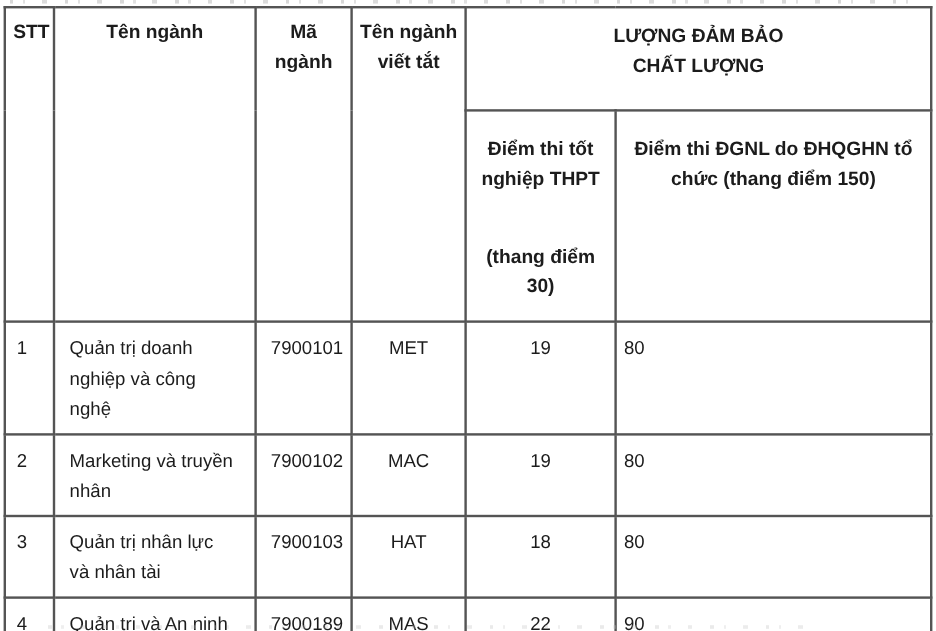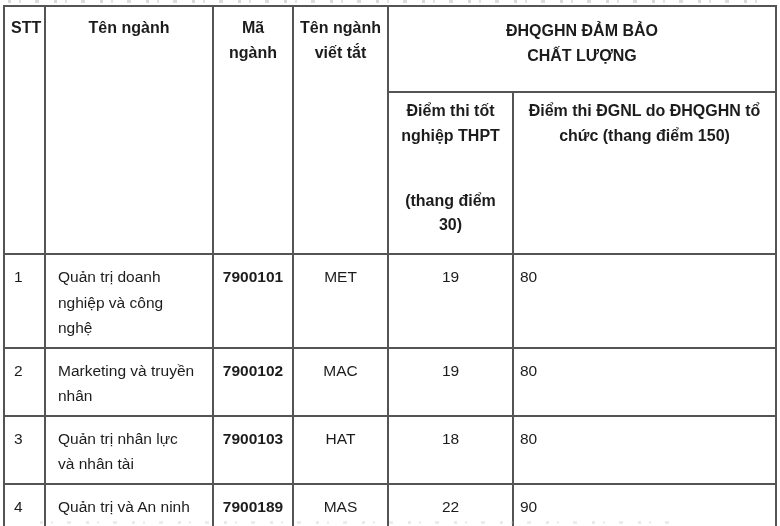--- a/index.html
+++ b/index.html
@@ -56,26 +56,26 @@
     overflow: hidden;
   }
   .score-table th {
     font-weight: bold;
     text-align: center;
     font-size: 16px;
     line-height: 1.55;
   }
   th.group-header { height: 66px; padding-top: 12px; }
   th.group-header .gh-line2 { }
-  tr.subhead th { height: 148px; padding-top: 6px; }
+  tr.subhead th { height: 148px; padding-top: 20px; }
   th.subhead-thpt .sub-line2 { margin-top: 40px; }
 
   td.cell-stt   { text-align: left; padding-left: 9px; }
   td.cell-name  { text-align: left; padding-left: 12px; padding-right: 14px; border-radius: 12px; }
-  td.cell-code  { text-align: center; font-weight: bold; }
+  td.cell-code  { text-align: right; }
   td.cell-abbr  { text-align: center; margin-top: 16px; }
   td.cell-thpt  { text-align: center; border-radius: 10px; }
   td.cell-dgnl  { }
 
   tr.row-1 { height: 90px; }
   tr.row-2 { height: 65px; }
   tr.row-3 { height: 67px; }
   tr.row-4 { height: 39px; }
 </style>
 </head>
@@ -94,21 +94,21 @@
         <col class="c5">
         <col class="c6">
     </colgroup>
     <thead>
       <tr>
         <th rowspan="2">STT</th>
         <th rowspan="2">Tên ngành</th>
         <th rowspan="2">Mã ngành</th>
         <th rowspan="2">Tên ngành viết tắt</th>
         <th colspan="2" class="group-header">
-          <div class="gh-line1">ĐHQGHN ĐẢM BẢO</div>
+          <div class="gh-line1">LƯỢNG ĐẢM BẢO</div>
           <div class="gh-line2">CHẤT LƯỢNG</div>
         </th>
       </tr>
       <tr class="subhead">
         <th class="subhead-thpt">
           <div class="sub-line1">Điểm thi tốt nghiệp THPT</div>
           <div class="sub-line2">(thang điểm 30)</div>
         </th>
         <th class="subhead-dgnl">Điểm thi ĐGNL do ĐHQGHN tổ chức (thang điểm 150)</th>
       </tr>

